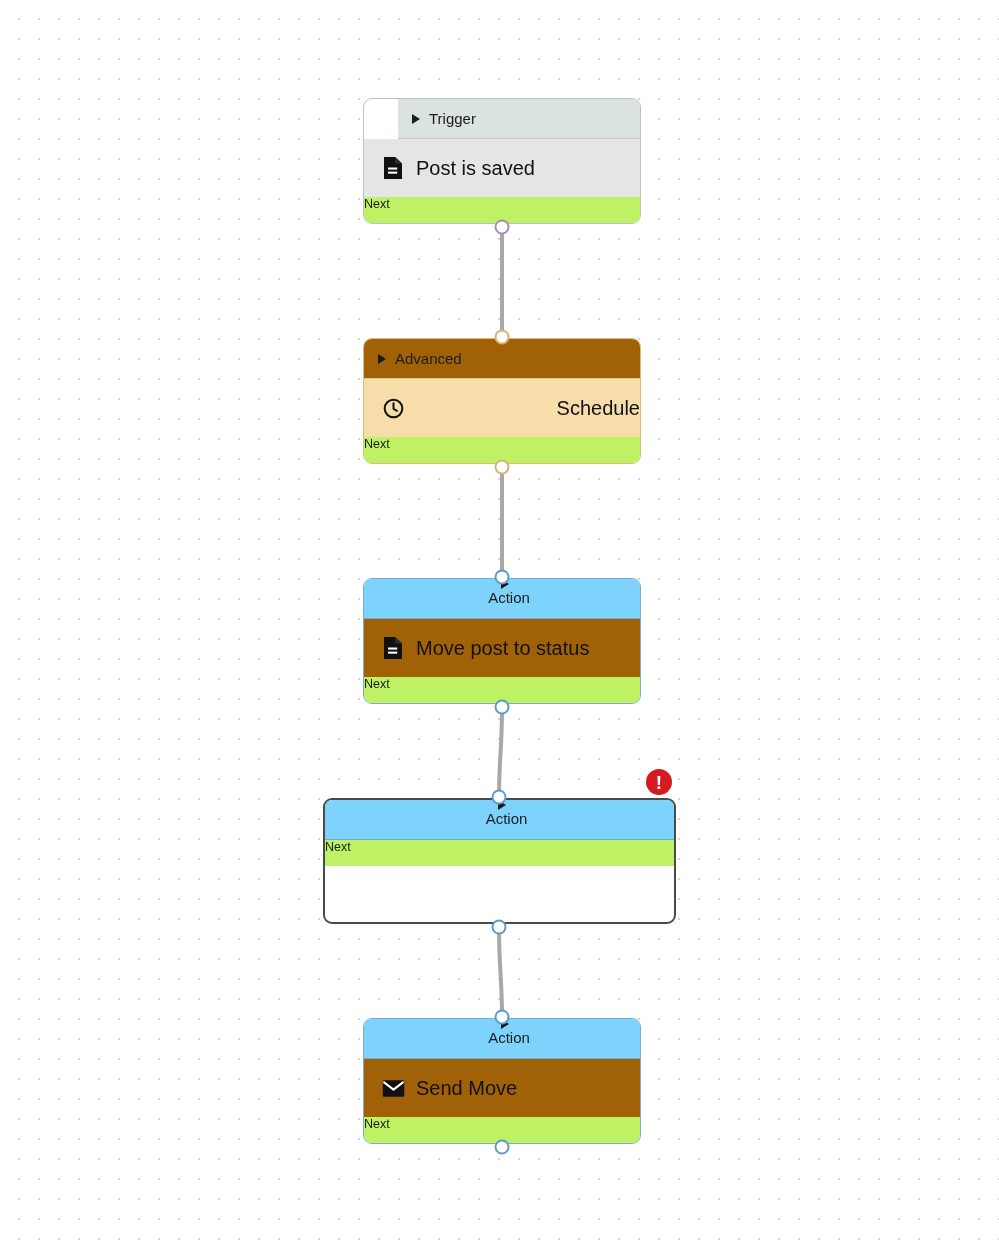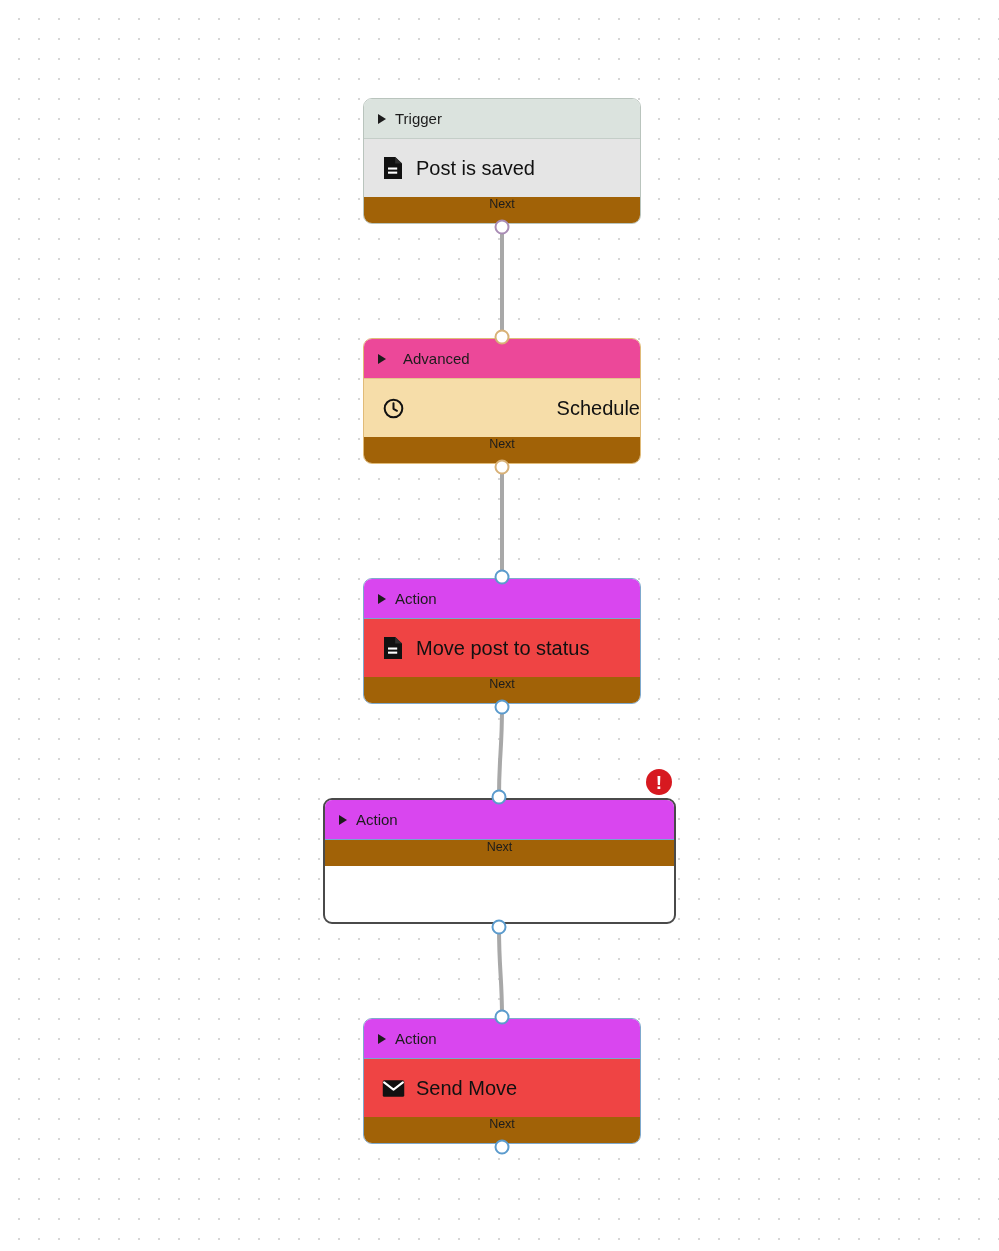--- a/index.html
+++ b/index.html
@@ -43,65 +43,64 @@
 
   .node-header {
     display: flex;
     align-items: center;
     height: 40px;
     padding-left: 14px;
     font-size: 15px;
     color: #1c1c1c;
     box-sizing: border-box;
   }
-  .node.trigger  .node-header { background: #dbe3de; border-bottom: 1px solid #c4cec8; }
-  .node.advanced .node-header { background: #ec4899; border-bottom: 1px solid #e3c68c; gap: 8px; }
-  .node.action   .node-header { background: #d946ef; border-bottom: 1px solid #74a8cf; }
+  .node.trigger  .node-header { background: #dbe3de; border-bottom: 1px solid #c4cec8; margin-left: 34px; }
+  .node.advanced .node-header { background: #a16207; border-bottom: 1px solid #e3c68c; }
+  .node.action   .node-header { background: #7dd3fc; border-bottom: 1px solid #74a8cf; flex-direction: column; }
 
   .caret {
     width: 0; height: 0;
     border-left: 8px solid #1c1c1c;
     border-top: 5.5px solid transparent;
     border-bottom: 5.5px solid transparent;
     margin-right: 9px;
     flex: none;
   }
 
   .node-body {
     display: flex;
     align-items: center;
     height: 58px;
     padding-left: 17px;
     box-sizing: border-box;
   }
   .node.trigger  .node-body { background: #e5e5e5; }
   .node.advanced .node-body { background: #f6dda9; justify-content: space-between; }
-  .node.action   .node-body { background: #ef4444; }
+  .node.action   .node-body { background: #a16207; }
 
   .node-icon {
     width: 24px;
     height: 24px;
     flex: none;
     margin-right: 11px;
     display: flex;
     align-items: center;
     justify-content: center;
   }
   .node-title {
     font-size: 20px;
     color: #111111;
     white-space: nowrap;
   }
 
   .node-footer {
     height: 26px;
-    background: #a16207;
+    background: #bef264;
     display: flex;
     align-items: flex-start;
-    justify-content: center;
     box-sizing: border-box;
   }
   .node-footer-label {
     font-size: 12.5px;
     color: #1c1c1c;
     line-height: 14px;
   }
 
   
   .port {

